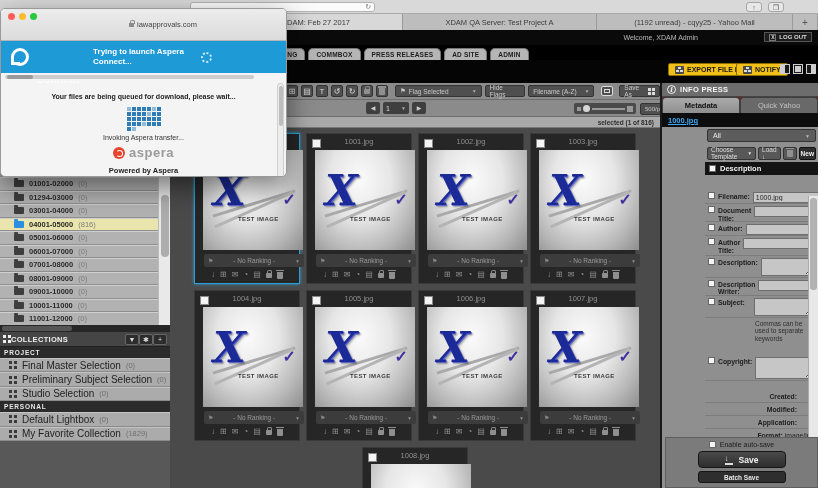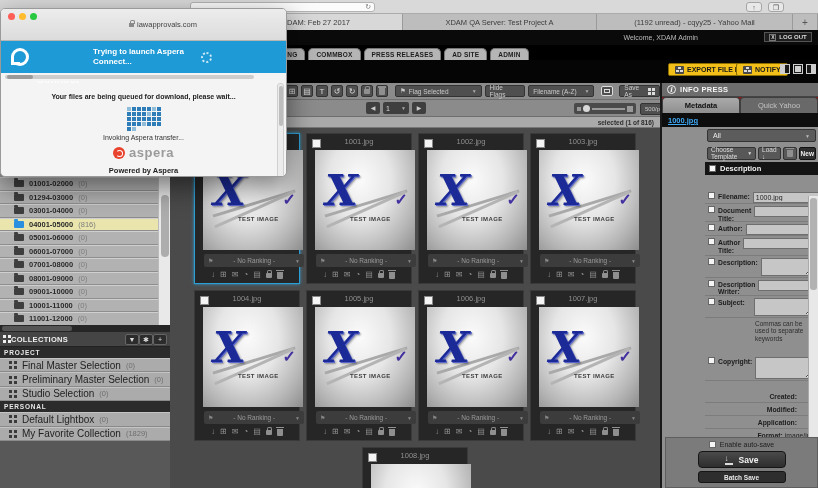--- a/index.html
+++ b/index.html
@@ -323,21 +323,21 @@
   </div>
   <div id="coll-body">
       <div class="csec">PROJECT</div>
       <div class="crowi">
         <span class="gicon"></span>
         <span class="clabel">Final Master Selection</span>
         <span class="ccount">(0)</span>
       </div>
       <div class="crowi">
         <span class="gicon"></span>
-        <span class="clabel">Preliminary Master Selection</span>
+        <span class="clabel">Preliminary Subject Selection</span>
         <span class="ccount">(0)</span>
       </div>
       <div class="crowi">
         <span class="gicon"></span>
         <span class="clabel">Studio Selection</span>
         <span class="ccount">(0)</span>
       </div>
       <div class="csec">PERSONAL</div>
       <div class="crowi">
         <span class="gicon"></span>

